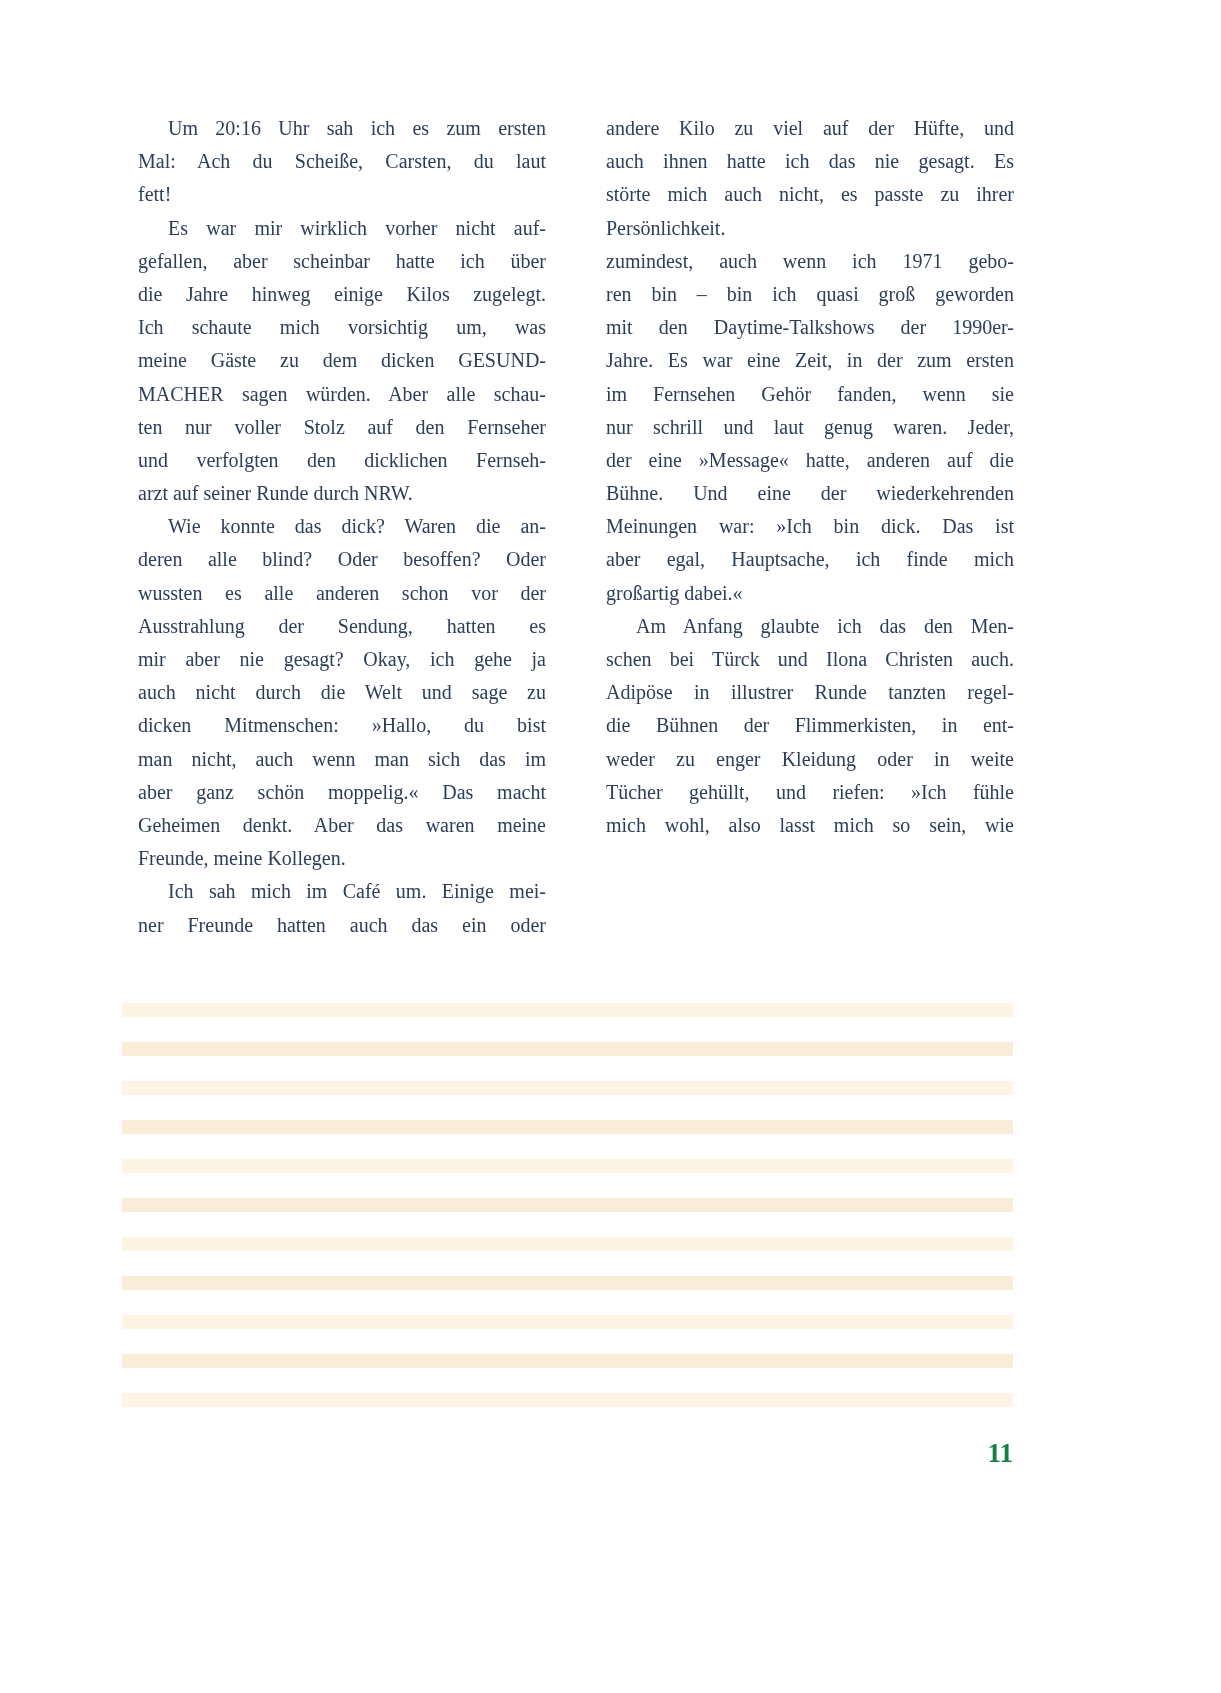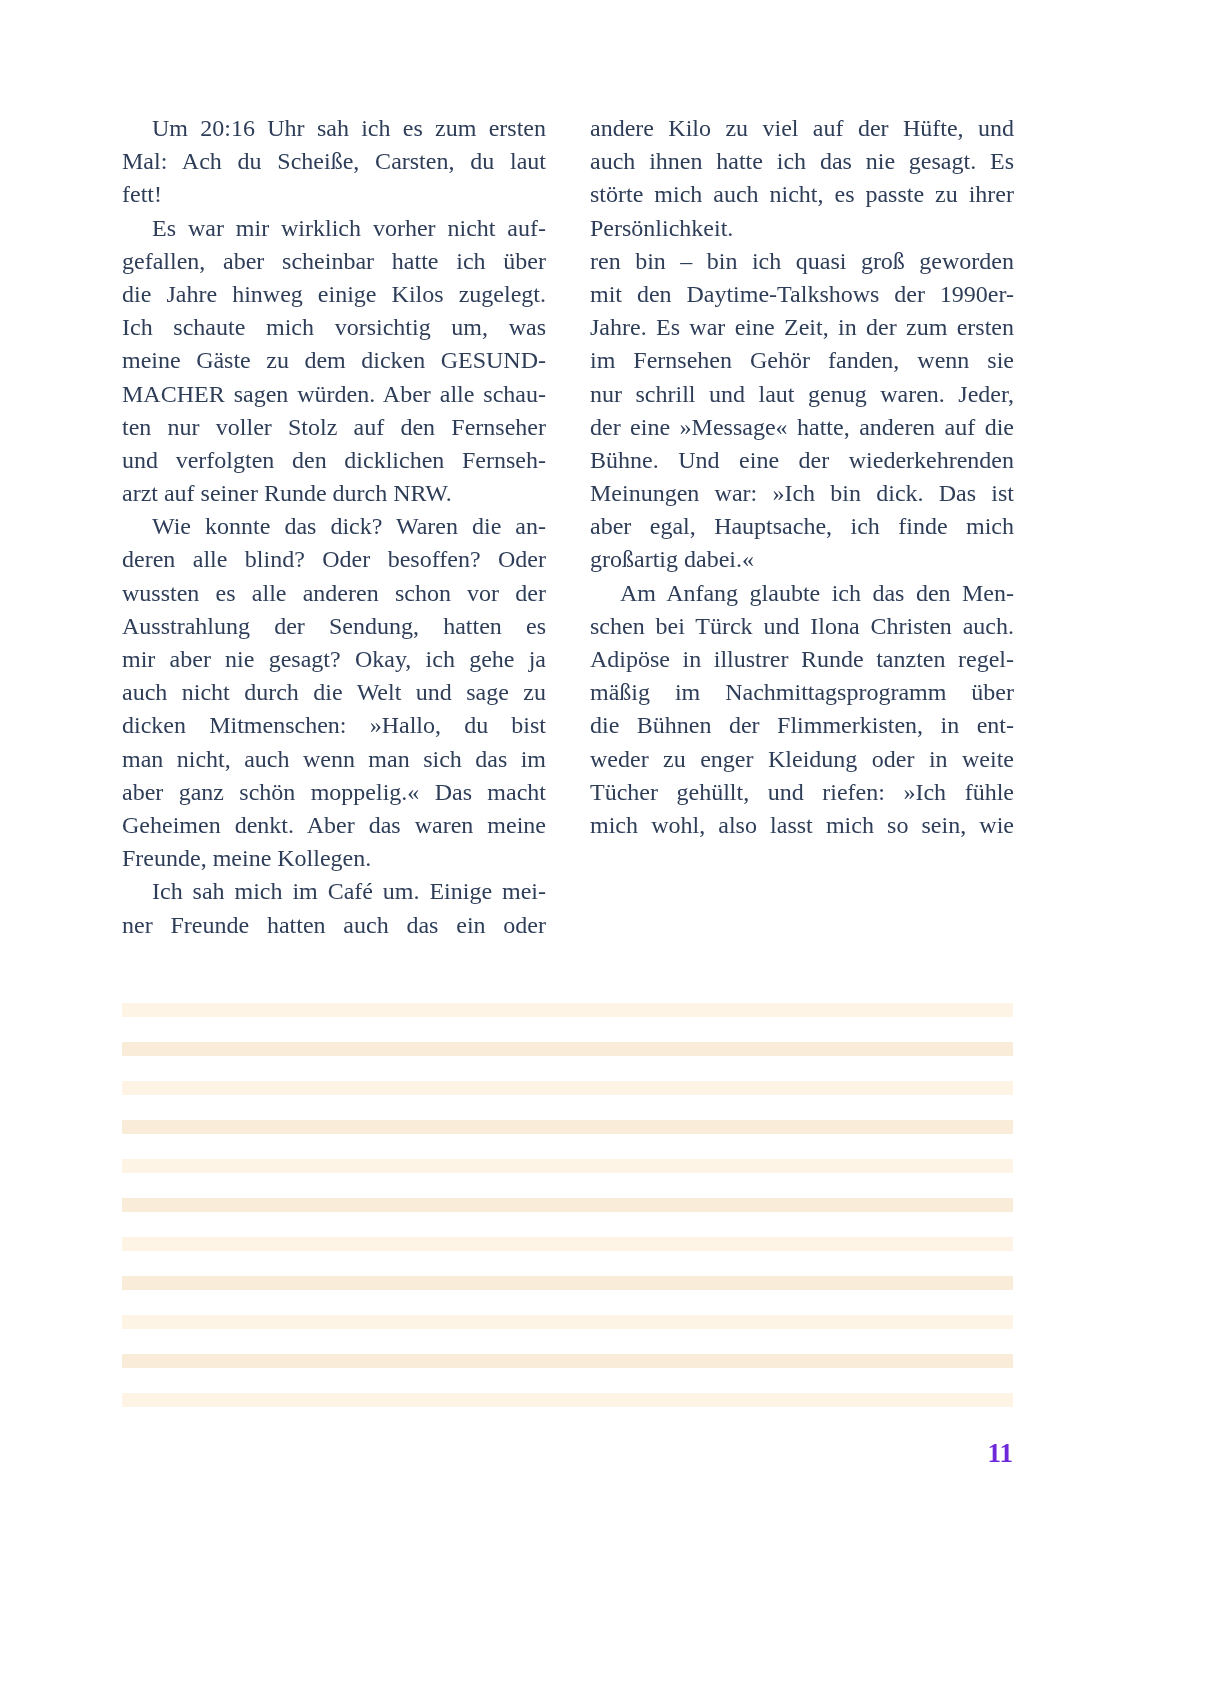--- a/index.html
+++ b/index.html
@@ -16,26 +16,27 @@
   .columns {
     position: absolute;
     left: 122px;
     top: 112px;
     width: 892px;
     display: flex;
     justify-content: space-between;
   }
   .column { width: 424px; }
   .line {
-    font-size: 24px;
+    font-size: 20px;
     line-height: 33.2px;
     height: 33.2px;
     overflow: hidden;
     text-align: justify;
     text-align-last: justify;
+    margin-left: 16px;
   }
   .line.indent { text-indent: 30px; }
   .line.flush { text-align-last: left; }
   .stripes {
     position: absolute;
     left: 122px;
     top: 1003px;
     width: 891px;
   }
   .stripe {
@@ -43,21 +44,21 @@
     margin-bottom: 25px;
   }
   .page-number {
     position: absolute;
     top: 1438px;
     left: 893px;
     width: 120px;
     text-align: right;
     font-size: 27px;
     font-weight: bold;
-    color: #6d28d9;
+    color: #15803d;
     font-family: "Liberation Serif", "DejaVu Serif", serif;
   }
 </style>
 </head>
 <body>
 
 <div class="page">
 
   <div class="columns">
     <div class="column">
@@ -85,34 +86,34 @@
         <div class="line">Geheimen denkt. Aber das waren meine</div>
         <div class="line flush">Freunde, meine Kollegen.</div>
         <div class="line indent">Ich sah mich im Café um. Einige mei-</div>
         <div class="line">ner Freunde hatten auch das ein oder</div>
       </div>
     <div class="column">
         <div class="line">andere Kilo zu viel auf der Hüfte, und</div>
         <div class="line">auch ihnen hatte ich das nie gesagt. Es</div>
         <div class="line">störte mich auch nicht, es passte zu ihrer</div>
         <div class="line flush">Persönlichkeit.</div>
+        <div class="line">zumindest, auch wenn ich 1971 gebo-</div>
         <div class="line">ren bin – bin ich quasi groß geworden</div>
         <div class="line">mit den Daytime-Talkshows der 1990er-</div>
         <div class="line">Jahre. Es war eine Zeit, in der zum ersten</div>
         <div class="line">im Fernsehen Gehör fanden, wenn sie</div>
         <div class="line">nur schrill und laut genug waren. Jeder,</div>
         <div class="line">der eine »Message« hatte, anderen auf die</div>
         <div class="line">Bühne. Und eine der wiederkehrenden</div>
         <div class="line">Meinungen war: »Ich bin dick. Das ist</div>
         <div class="line">aber egal, Hauptsache, ich finde mich</div>
         <div class="line flush">großartig dabei.«</div>
         <div class="line indent">Am Anfang glaubte ich das den Men-</div>
         <div class="line">schen bei Türck und Ilona Christen auch.</div>
         <div class="line">Adipöse in illustrer Runde tanzten regel-</div>
-        <div class="line">mäßig im Nachmittagsprogramm über</div>
         <div class="line">die Bühnen der Flimmerkisten, in ent-</div>
         <div class="line">weder zu enger Kleidung oder in weite</div>
         <div class="line">Tücher gehüllt, und riefen: »Ich fühle</div>
         <div class="line">mich wohl, also lasst mich so sein, wie</div>
       </div>
   </div>
 
   <div class="stripes">
       <div class="stripe" style="background: rgb(253, 244, 230);"></div>
       <div class="stripe" style="background: rgb(249, 236, 216);"></div>

